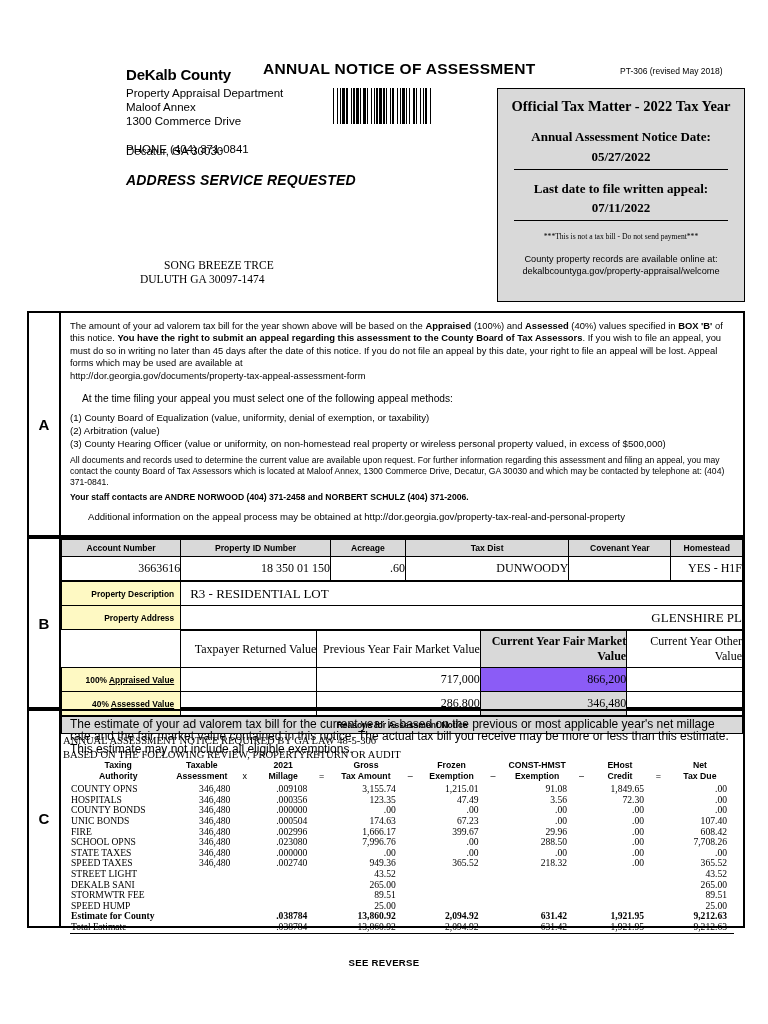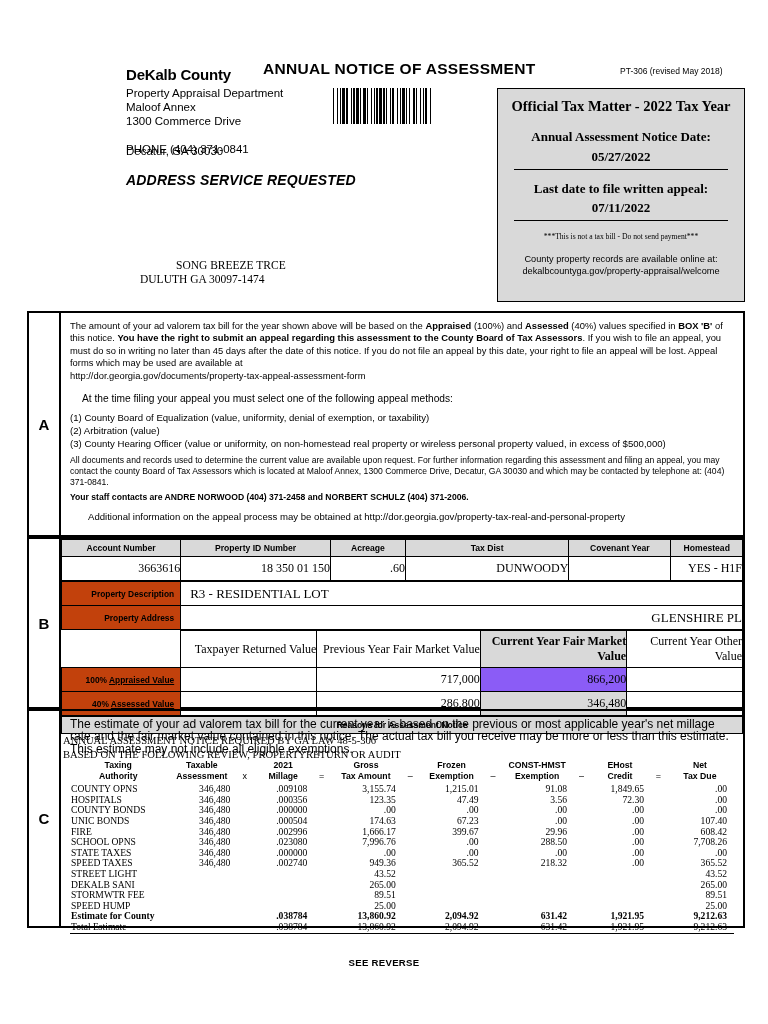--- a/index.html
+++ b/index.html
@@ -23,21 +23,21 @@
   .tb-t2{text-align:center;font-family:"Liberation Serif",serif;font-size:7.3px;line-height:9.5px;margin-top:2px;padding:0 14px;}
   .tb-t3{text-align:center;font-family:"Liberation Serif",serif;font-size:13px;font-weight:bold;margin-top:14px;}
   .tb-t4{text-align:center;font-family:"Liberation Serif",serif;font-size:13px;font-weight:bold;margin-top:4px;}
   .tb-rule{border-bottom:1.6px solid #000;margin:4px 16px 0 16px;}
   .tb-t5{text-align:center;font-family:"Liberation Serif",serif;font-size:13px;font-weight:bold;margin-top:11px;}
   .tb-t6{text-align:center;font-family:"Liberation Serif",serif;font-size:13px;font-weight:bold;margin-top:3px;}
   .tb-note{text-align:center;font-family:"Liberation Serif",serif;font-size:7.6px;margin-top:11px;}
   .tb-web{text-align:center;font-size:9.2px;line-height:12px;margin-top:12px;padding:0 6px;}
 
   .mailaddr{position:absolute;left:140px;top:258px;font-family:"Liberation Serif",serif;font-size:11.5px;line-height:14px;}
-  .mailaddr .l1{margin-left:36px;}
+  .mailaddr .l1{margin-left:24px;}
 
   
   .sec{position:absolute;left:27px;width:718px;border:2.2px solid #000;box-sizing:border-box;}
   .secA{top:311px;height:226px;}
   .secB{top:537px;height:172px;}
   .secC{top:709px;height:219px;}
   .letter-col{position:absolute;left:0;top:0;width:32px;height:100%;border-right:2.2px solid #000;box-sizing:border-box;display:flex;align-items:center;justify-content:center;}
   .letter{font-size:15px;font-weight:bold;}
   .sec-body{position:absolute;left:32px;top:0;right:0;bottom:0;}
 
@@ -48,21 +48,21 @@
   .a-indent{padding-left:12px;font-size:10.2px;}
   .a-list{font-size:9.6px;line-height:13.2px;padding-top:7px;}
   .a-small{font-size:8.6px;line-height:11px;padding-top:4px;}
   .a-bold{font-weight:bold;}
   .a-last{font-size:9.6px;padding-top:8px;padding-left:18px;}
 
   
   .bt{border-collapse:collapse;width:100%;table-layout:fixed;}
   .bt th{background:#d9d9d9;border:1px solid #000;font-size:8.6px;font-weight:bold;padding:3px 0;text-align:center;}
   .bt td{border:1px solid #000;font-family:"Liberation Serif",serif;font-size:12px;text-align:right;padding:3px 0;height:17px;}
-  .lbl-cell{background:#c2410c;font-family:"Liberation Sans",sans-serif !important;font-size:8.4px !important;font-weight:bold;text-align:right !important;padding-right:6px !important;}
+  .lbl-cell{background:#fef9c3;font-family:"Liberation Sans",sans-serif !important;font-size:8.4px !important;font-weight:bold;text-align:right !important;padding-right:6px !important;}
   .val-left{text-align:left !important;padding-left:9px !important;font-size:13px !important;}
   .val-left2{text-align:left;padding-left:26px !important;font-size:13px !important;}
   .subhdr{background:#fff;font-size:7.9px;font-family:Liberation Mono, monospace;font-weight:normal;text-align:center;margin-top:32px;}
   .subhdr.shade{background:#d9d9d9;font-weight:bold;}
   .amt{font-family:"Liberation Serif",serif;font-size:13.5px;text-align:center;}
   .reason-hdr{background:#d9d9d9;border:1px solid #000;font-size:8.6px;font-weight:bold;text-align:center;padding:3px 0;}
   .reason-body{font-family:"Liberation Serif",serif;font-size:10.6px;line-height:12.6px;padding:1px 0 0 2px;}
 
   
   .c-pad{padding:7px 9px 0 9px;}

